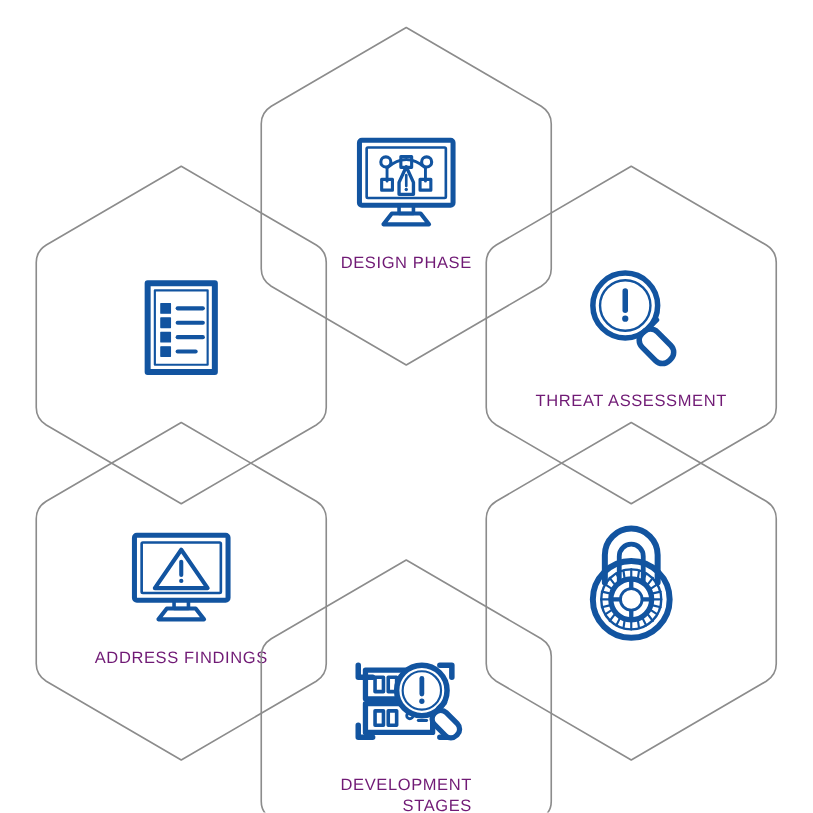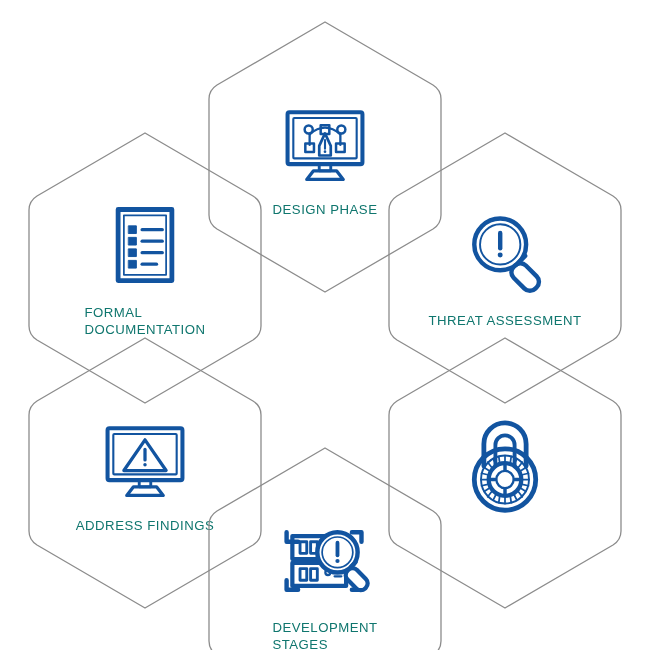--- a/index.html
+++ b/index.html
@@ -40,25 +40,25 @@
     align-items: center;
     justify-content: center;
   }
   .hex-icon {
     display: block;
     width: 96px;
     height: 96px;
     margin-bottom: 10px;
   }
   .hex-label {
-    color: #0f766e;
+    color: #701a75;
     font-size: 13.2px;
     letter-spacing: 0.5px;
     line-height: 1.32;
-    text-align: left;
+    text-align: right;
     white-space: pre-line;
     font-weight: 400;
     max-width: 190px;
   }
 
   
   .pos-top        { left: 205px; top: 18px; }
   .pos-upper-left { left: 25px;  top: 129px; }
   .pos-upper-right{ left: 385px; top: 129px; }
   .pos-lower-left { left: 25px;  top: 334px; }
@@ -109,22 +109,20 @@
           <rect x="33" y="29" width="8" height="8" fill="#1254a0" stroke-width="1"></rect>
           <rect x="33" y="41" width="8" height="8" fill="#1254a0" stroke-width="1"></rect>
           <rect x="33" y="53" width="8" height="8" fill="#1254a0" stroke-width="1"></rect>
           <rect x="33" y="65" width="8" height="8" fill="#1254a0" stroke-width="1"></rect>
           <path d="M47 33 L68 33" stroke-width="3.4"></path>
           <path d="M47 45 L68 45" stroke-width="3.4"></path>
           <path d="M47 57 L68 57" stroke-width="3.4"></path>
           <path d="M47 69 L62 69" stroke-width="3.4"></path>
         </g>
       </svg>
-      <div class="hex-label">FORMAL
-DOCUMENTATION</div>
     </div>
   </div>
 
   <div class="hex-cell pos-upper-right">
     <svg class="hex-outline" viewBox="0 0 240 278">
       <path d="M120 4 L228 67 Q236 72 236 81 L236 197 Q236 206 228 211 L120 274 L12 211 Q4 206 4 197 L4 81 Q4 72 12 67 Z" fill="none" stroke="#8c8c8c" stroke-width="1.3" stroke-linejoin="round"></path>
     </svg>
     <div class="hex-content">
       <svg class="hex-icon" viewBox="0 0 100 100">
         <g fill="none" stroke="#1254a0" stroke-linejoin="round" stroke-linecap="round">

